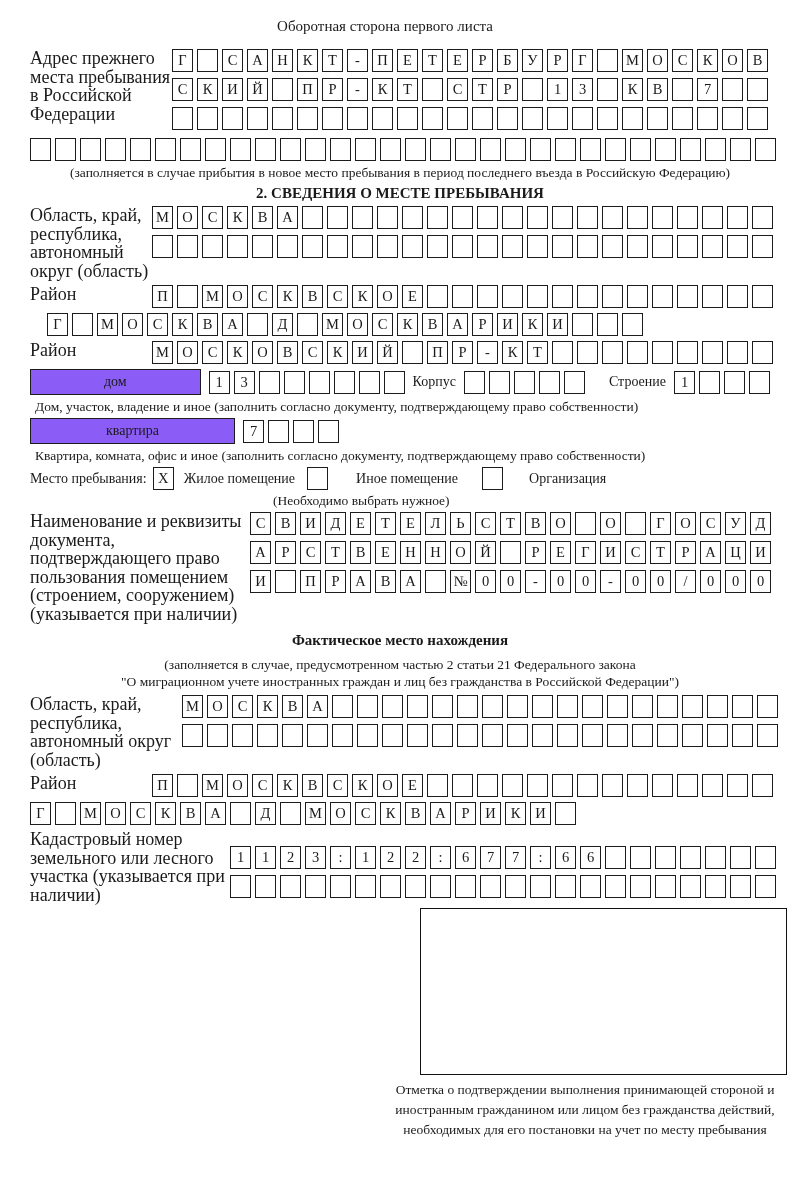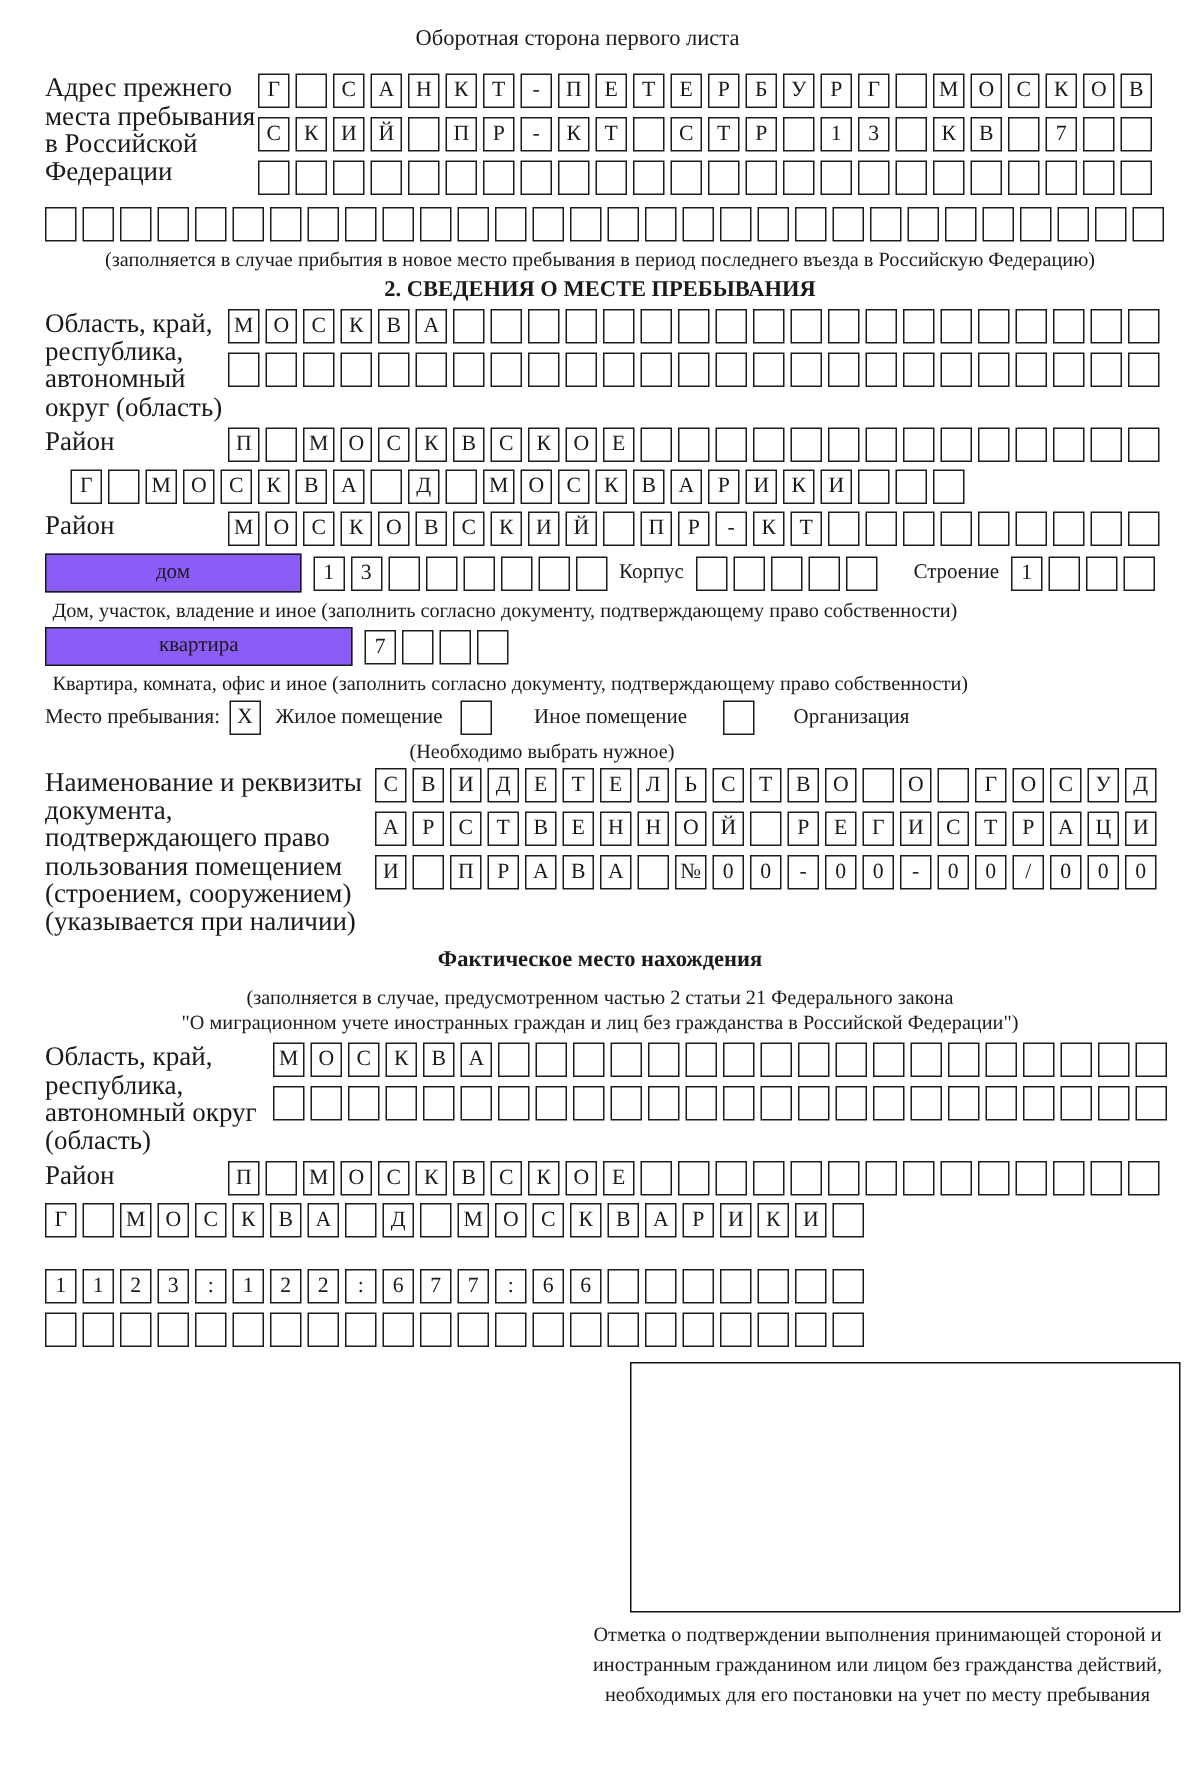--- a/index.html
+++ b/index.html
@@ -550,20 +550,21 @@
       <span class="box">А</span>
       <span class="box">Р</span>
       <span class="box">И</span>
       <span class="box">К</span>
       <span class="box">И</span>
       <span class="box"></span>
     </div>
 </div>
 
 <div class="field">
+  <div class="flabel lw200">Кадастровый номер земельного или лесного участка (указывается при наличии)</div>
   <div class="rows" style="margin-top:16px">
     <div class="boxrow">
         <span class="box">1</span>
         <span class="box">1</span>
         <span class="box">2</span>
         <span class="box">3</span>
         <span class="box">:</span>
         <span class="box">1</span>
         <span class="box">2</span>
         <span class="box">2</span>

